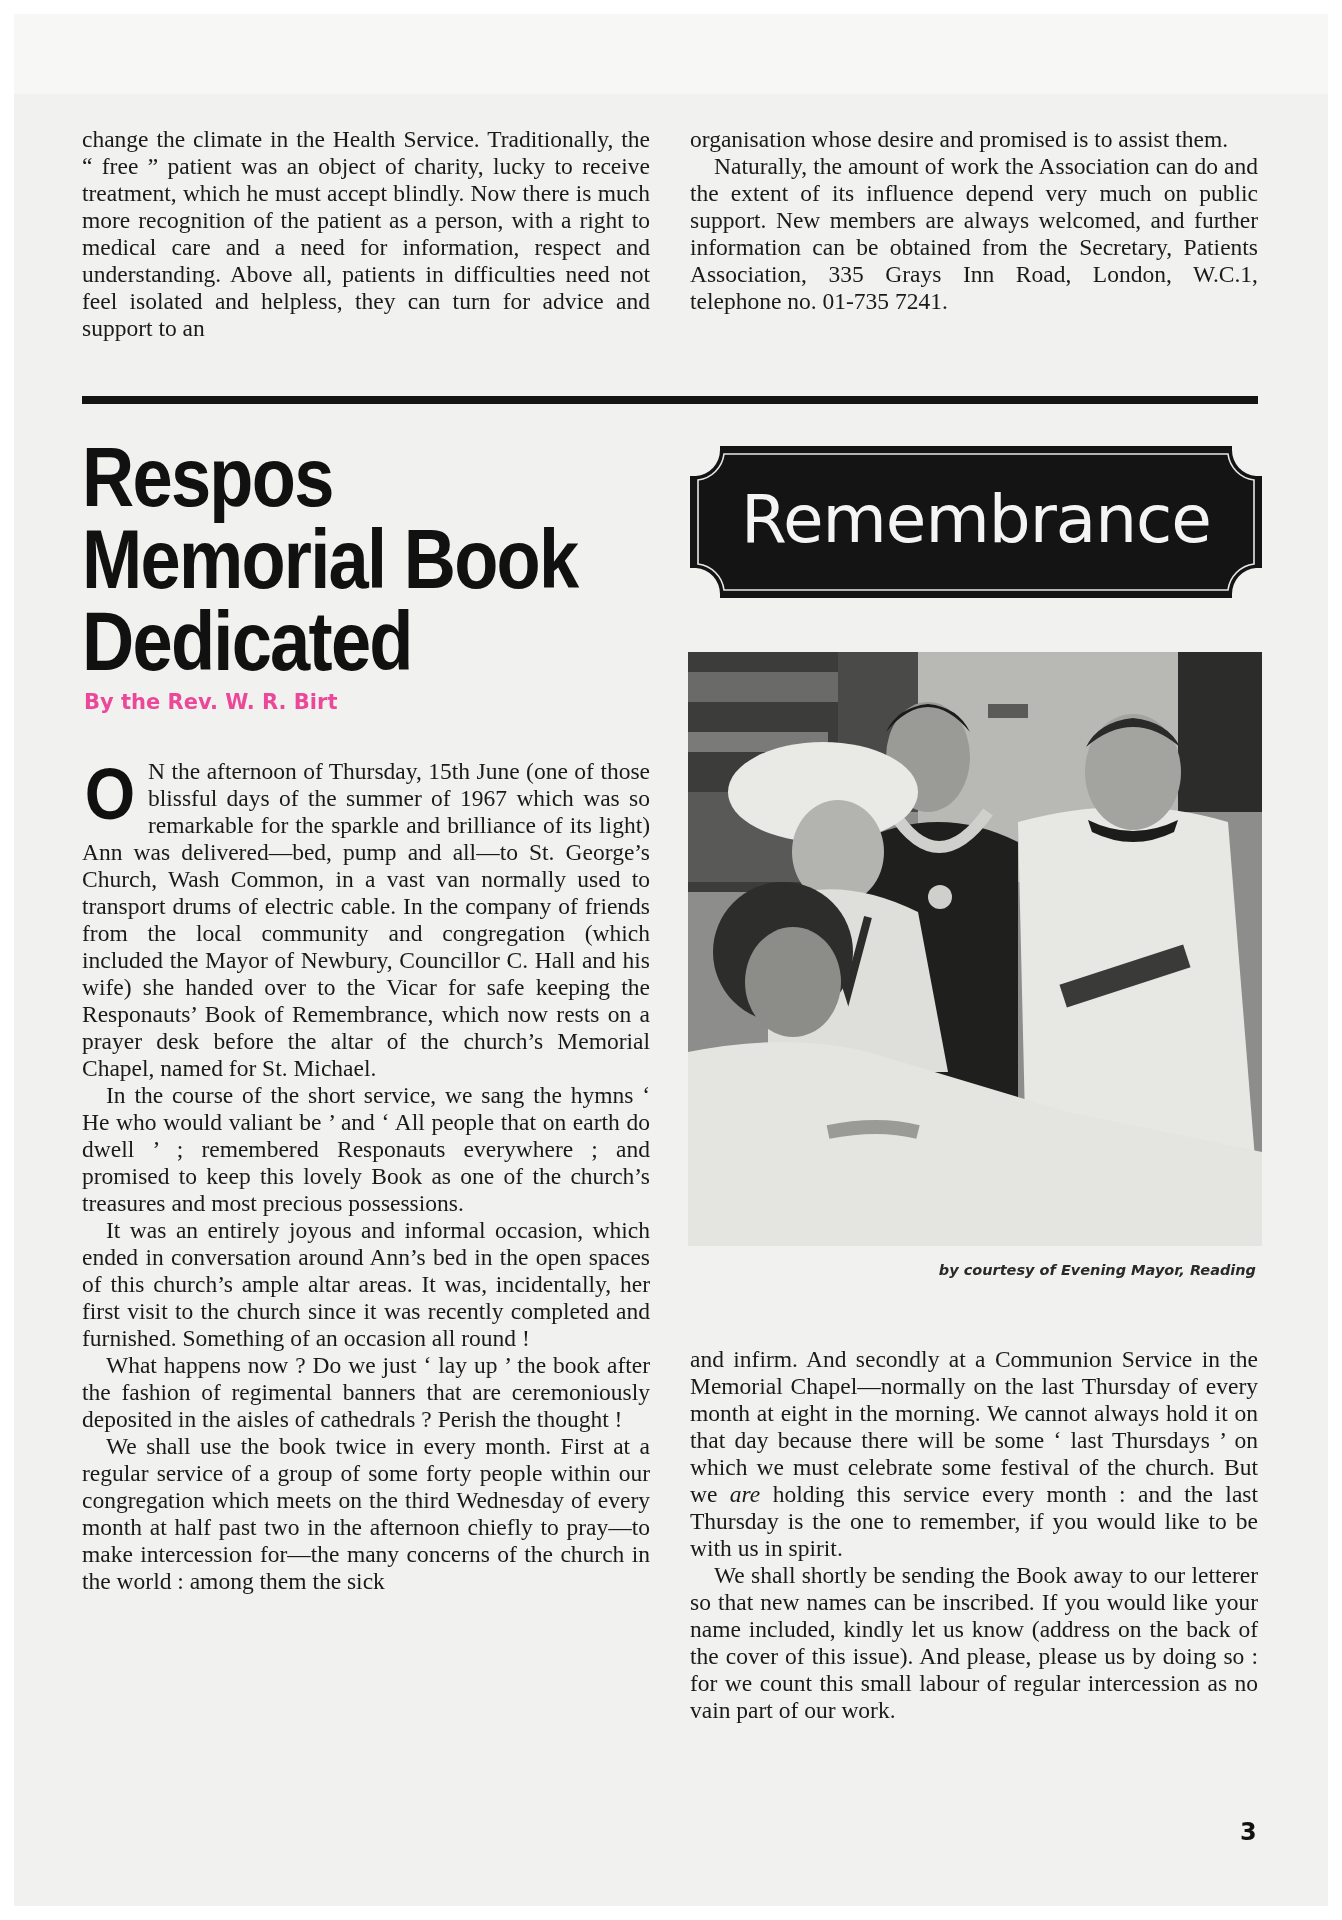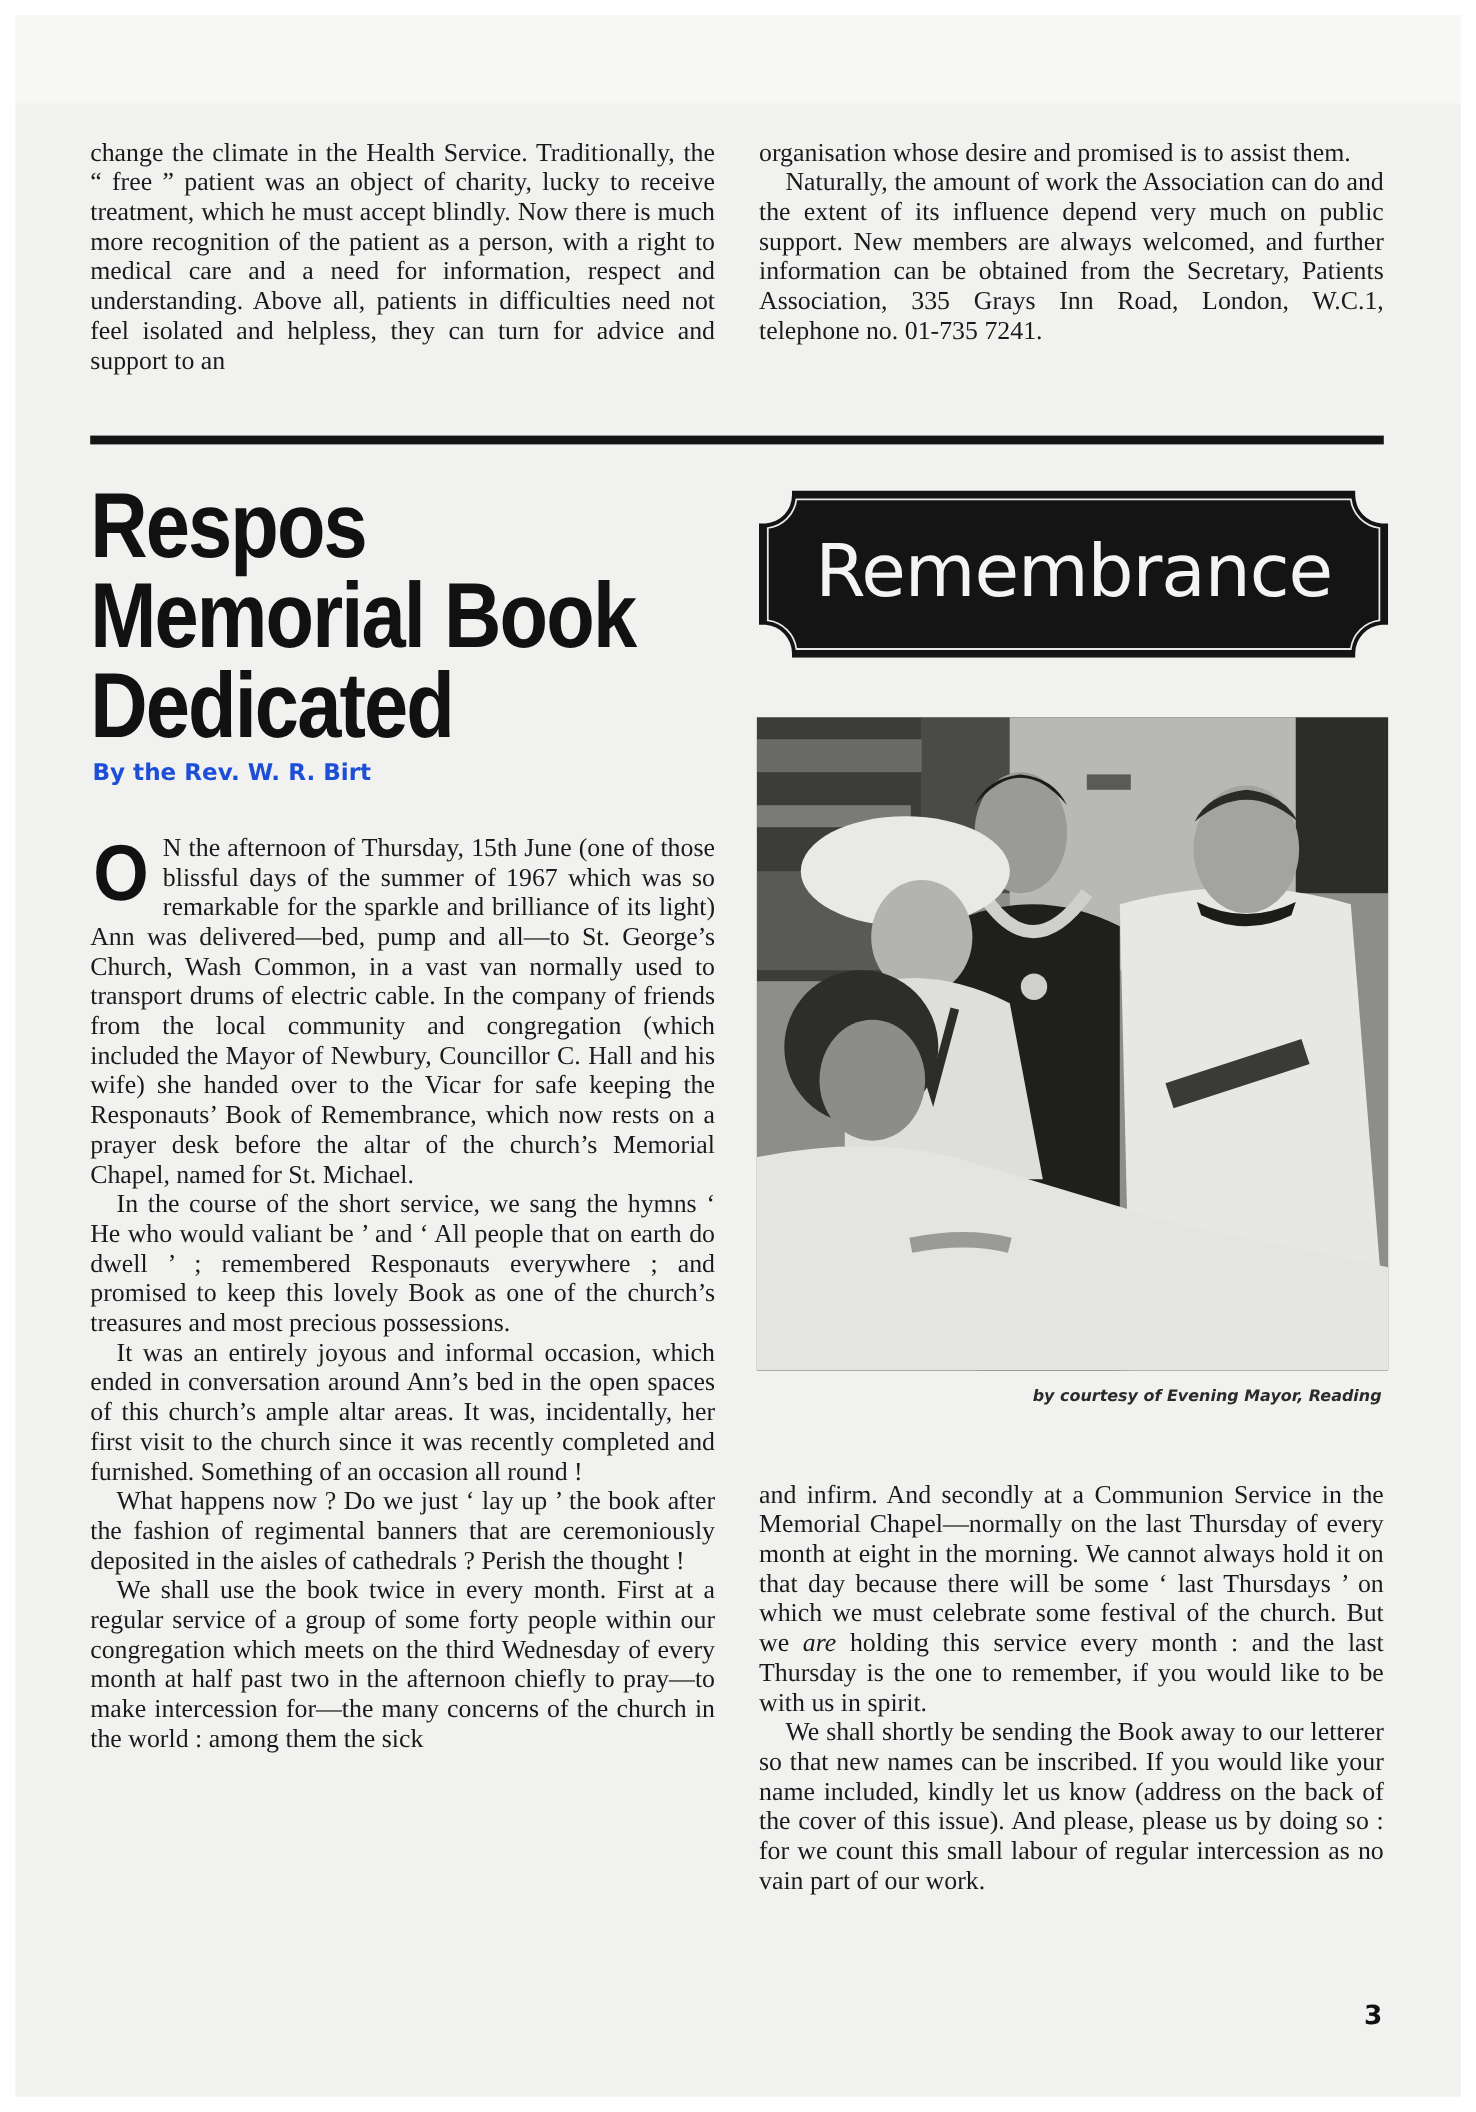--- a/index.html
+++ b/index.html
@@ -48,21 +48,21 @@
       transform-origin: left top;
       color: #111;
       margin: 0;
     }
     .headline span { display: block; }
     .byline {
       position: absolute; left: 84px; top: 690px;
       font-family: "DejaVu Sans", "Liberation Sans", sans-serif;
       font-weight: bold;
       font-size: 21px;
-      color: #1d4ed8;
+      color: #ec4899;
     }
     .col-body-left { left: 82px; top: 742px; width: 568px; }
     .dropcap {
       float: left;
       font-family: "Liberation Sans", "DejaVu Sans", sans-serif;
       font-weight: bold;
       font-size: 72px;
       line-height: 64px;
       margin: 4px 10px 0 0;
       transform: scaleX(0.9);

